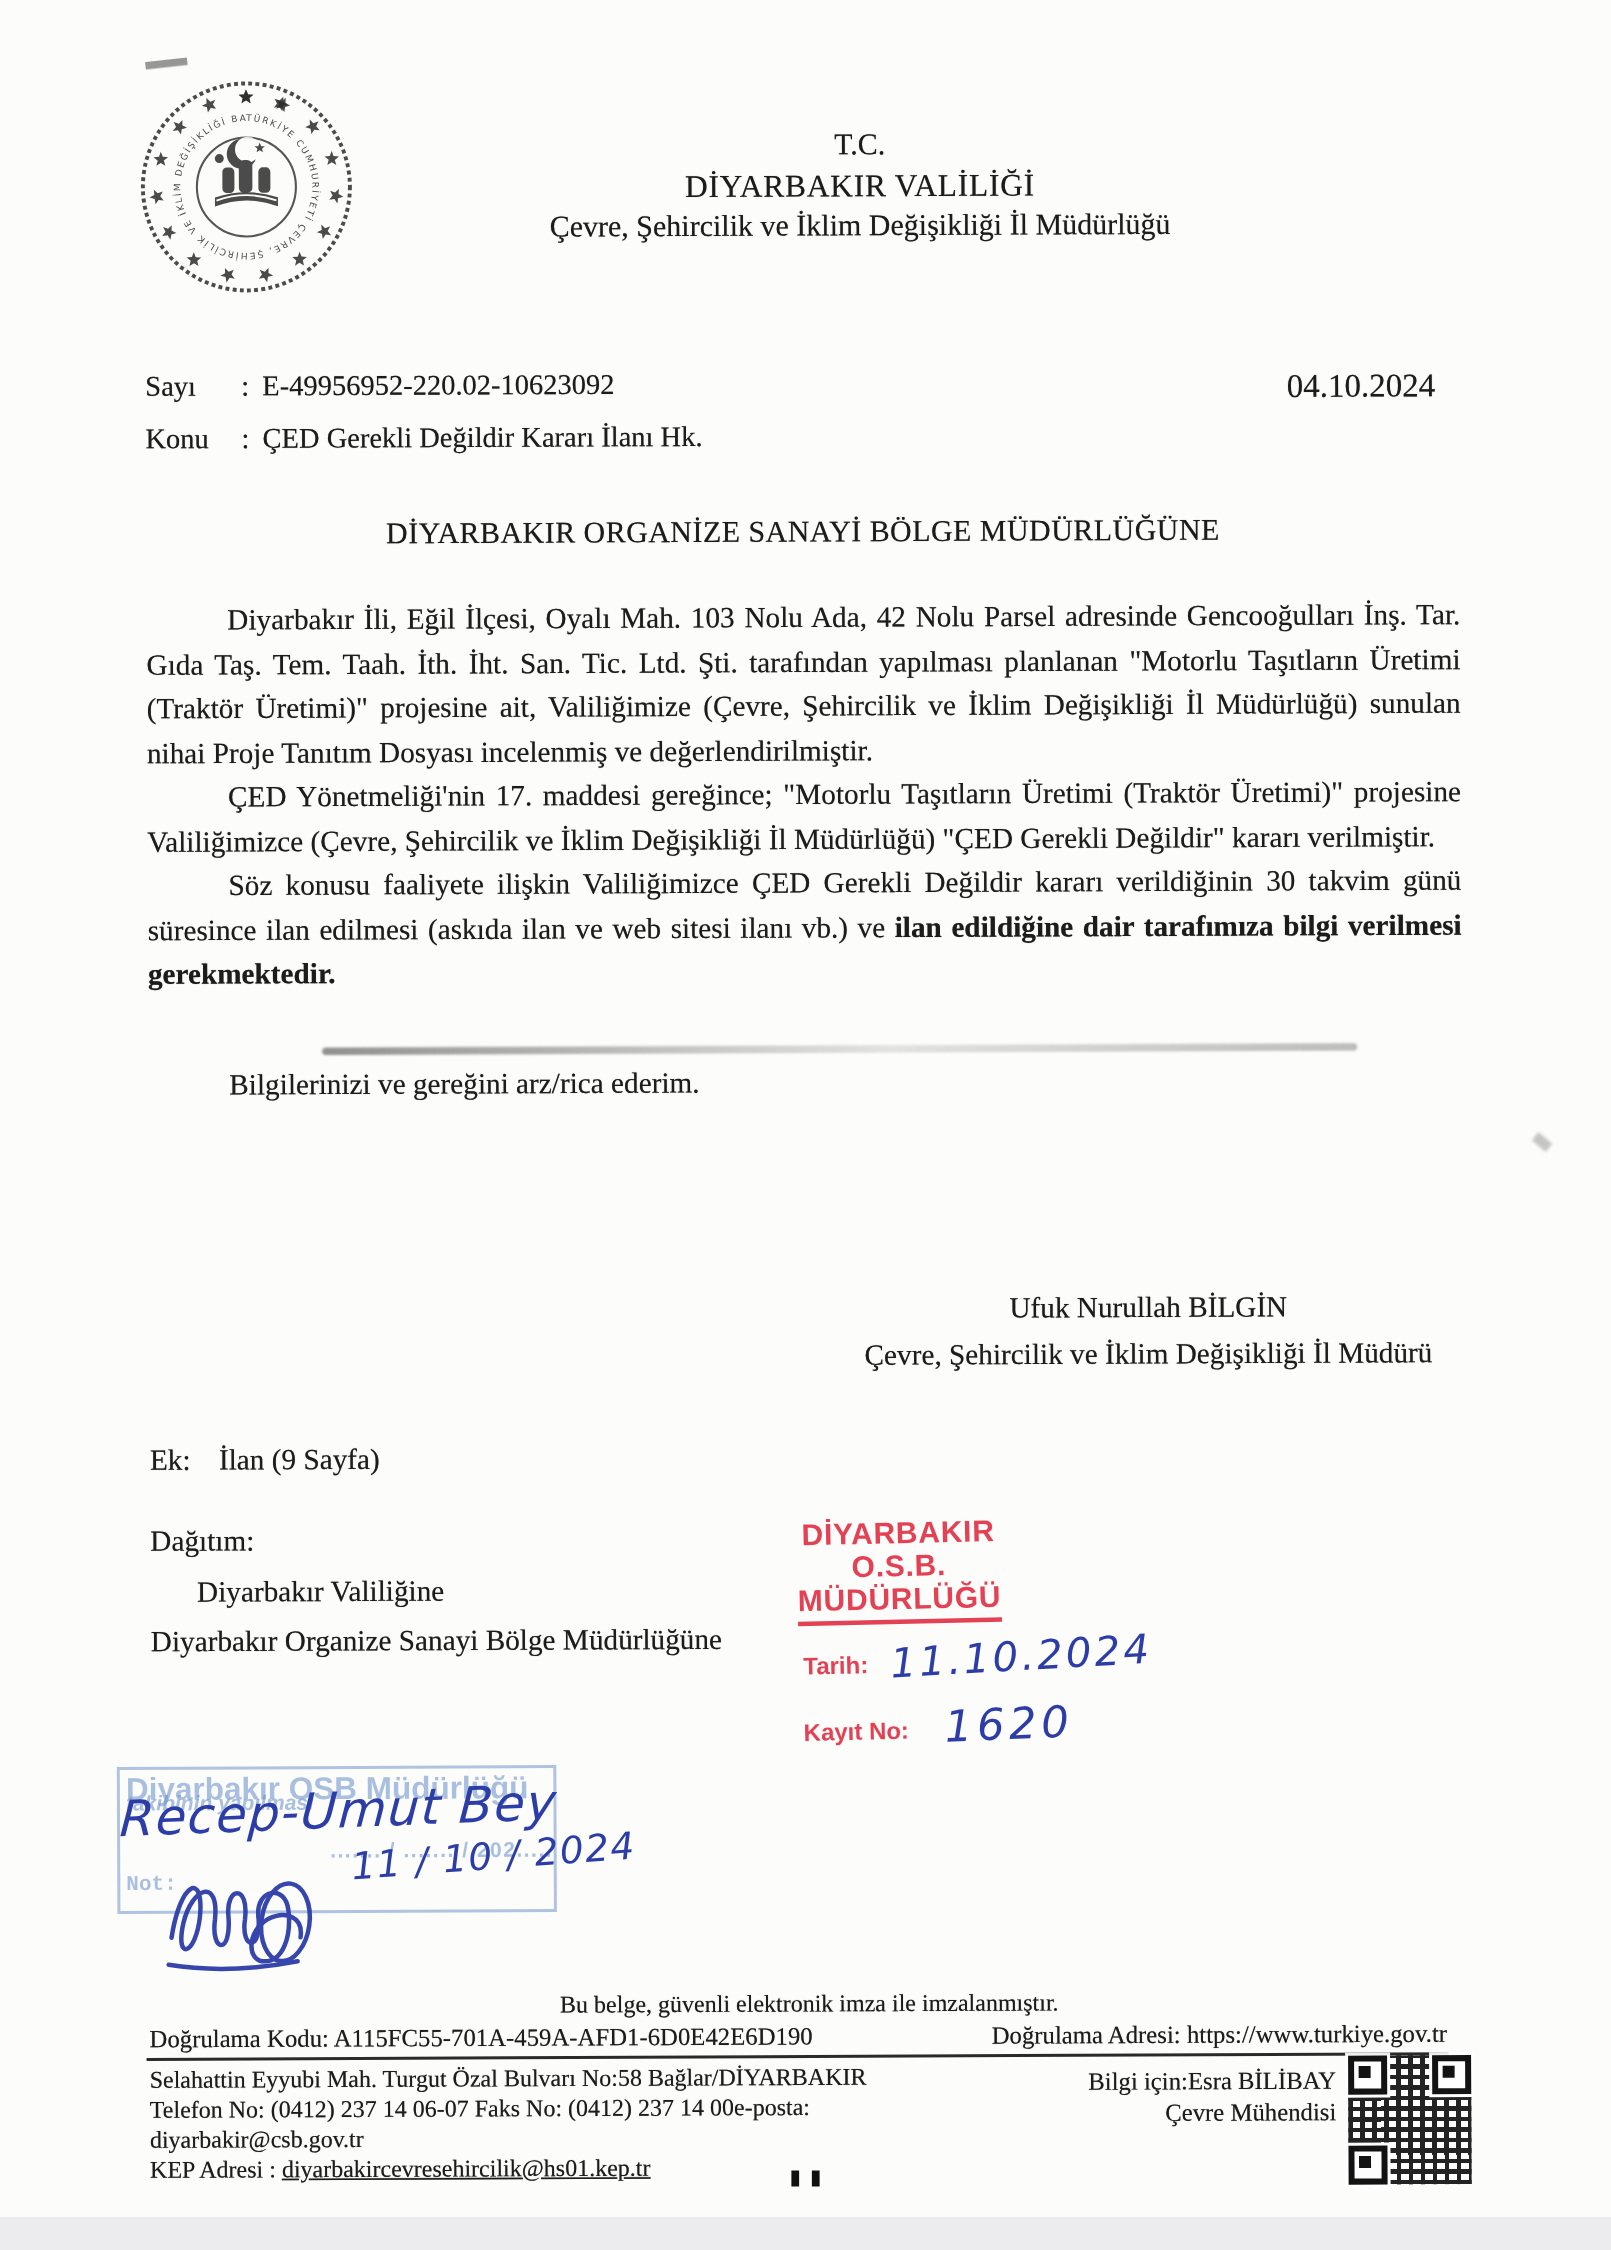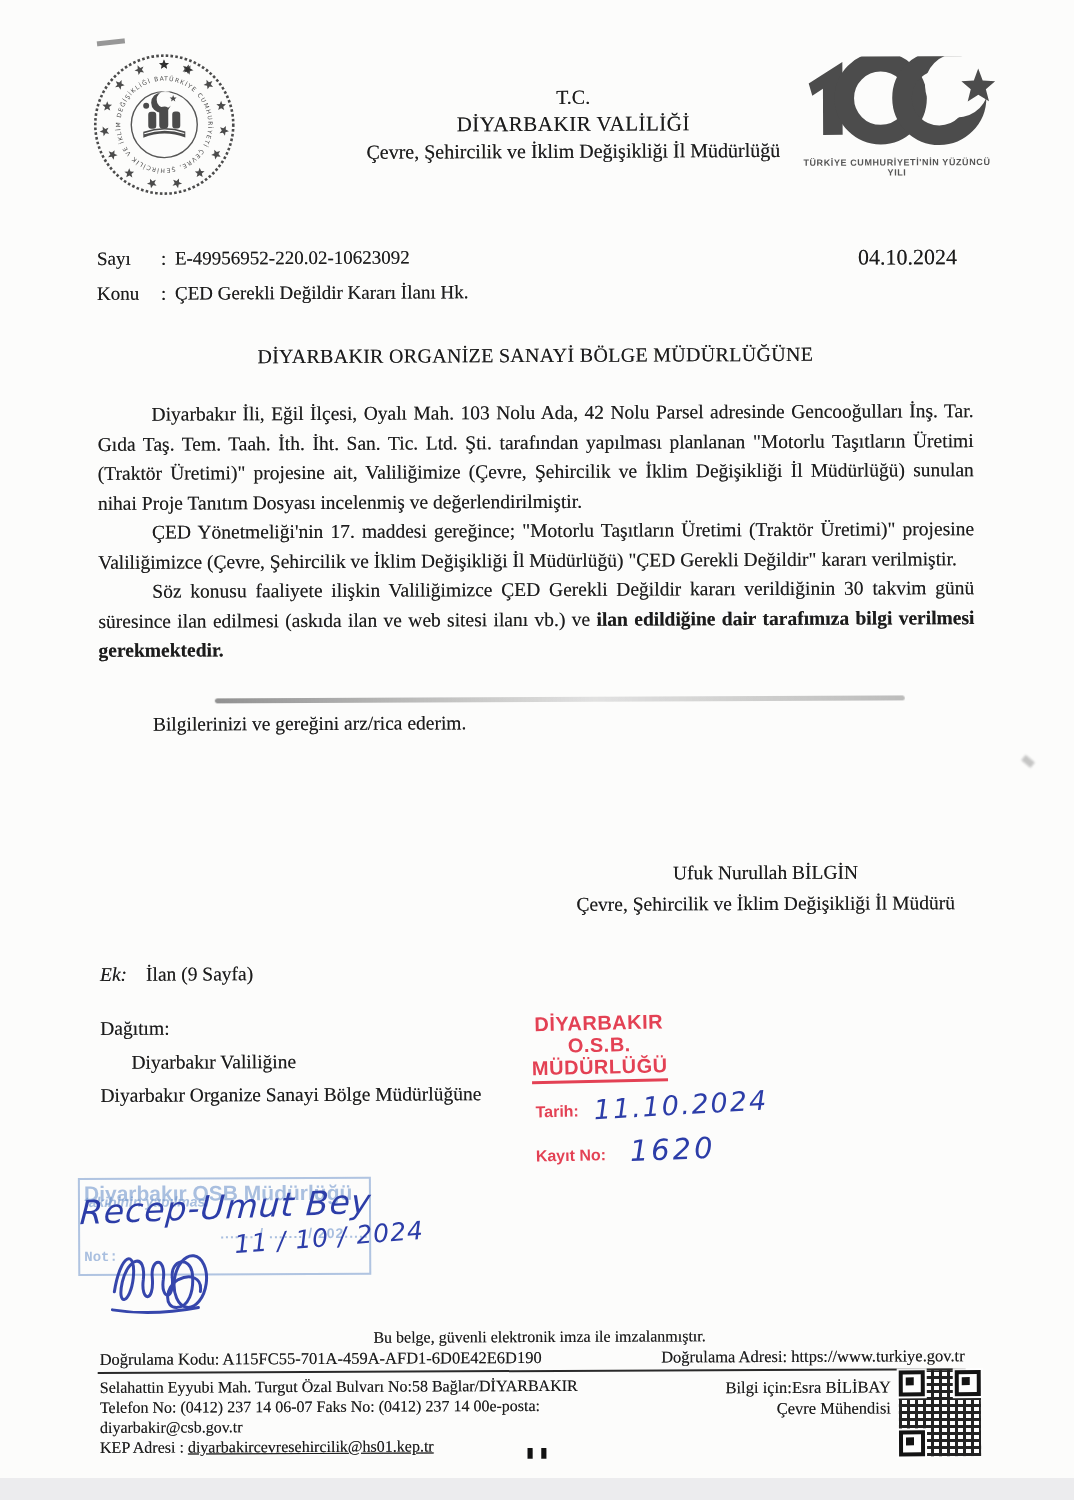--- a/index.html
+++ b/index.html
@@ -23,21 +23,21 @@
 
   .recipient{left:99px;top:344px;width:876px;text-align:center;font-size:20px;letter-spacing:.3px;}
 
   .bodytext{left:99px;top:398px;width:876px;font-size:19.5px;line-height:29.5px;text-align:justify;}
   .para{text-indent:54px;margin:0;}
   .closing{left:99px;top:712px;width:876px;font-size:19.5px;text-indent:54px;}
 
   .sigblock{left:565px;top:858px;width:400px;text-align:center;font-size:19.5px;line-height:31px;}
 
   .ek-row{left:99px;top:962px;display:flex;font-size:19.5px;}
-  .ek-label{width:46px;font-style:italic;}
+  .ek-label{width:46px;}
   .dagitim{left:99px;top:1016px;font-size:19.5px;}
   .dist-item{left:99px;font-size:19.5px;}
 
   
   .redstamp{left:523px;top:1012px;width:150px;text-align:center;
             font-family:"Liberation Sans", sans-serif;font-weight:bold;
             color:#e23348;transform:rotate(-1deg);line-height:22px;font-size:20px;
             letter-spacing:.5px;opacity:.93;}
   .redstamp .u{display:inline-block;border-bottom:3px solid #e23348;padding-bottom:2px;}
   .red-label{font-family:"Liberation Sans", sans-serif;font-weight:bold;color:#e23348;
@@ -165,33 +165,20 @@
       </g>
     </svg>
   </div>
 
   <div class="abs hdr-block scan">
     <div class="hdr-tc">T.C.</div>
     <div class="hdr-title">DİYARBAKIR VALİLİĞİ</div>
     <div class="hdr-sub">Çevre, Şehircilik ve İklim Değişikliği İl Müdürlüğü</div>
   </div>
 
-  <div class="abs" style="left:797px;top:58px;width:205px;height:118px;">
-    <svg width="205" height="95" viewBox="0 0 230 107">
-      <g fill="#4c4c4c">
-        <path d="M16,30 L54,6 L54,88 L32,88 L32,36 L20,44 Z"></path>
-        <circle cx="97" cy="47" r="41" fill="none" stroke="#4c4c4c" stroke-width="22"></circle>
-        <circle cx="163" cy="47" r="42" fill="none" stroke="#4c4c4c" stroke-width="22"></circle>
-        <circle cx="183" cy="33" r="36" fill="#fcfcfb"></circle>
-        <path d="M207,14 L212,27.5 L226,28.4 L215.5,37.4 L219,51 L207,43.5 L195,51 L198.5,37.4 L188,28.4 L202,27.5 Z"></path>
-      </g>
-    </svg>
-    <div style="margin-top:2px;text-align:center;font-family:'Liberation Sans',sans-serif;
-                font-weight:bold;font-size:9px;letter-spacing:.6px;color:#555;">TÜRKİYE CUMHURİYETİ'NİN YÜZÜNCÜ YILI</div>
-  </div>
 
   <div class="abs meta-row scan" style="top:246px;">
     <span class="meta-label">Sayı</span>
     <span class="meta-sep">:</span>
     <span>E-49956952-220.02-10623092</span>
   </div>
   <div class="abs doc-date scan">04.10.2024</div>
   <div class="abs meta-row scan" style="top:281px;">
     <span class="meta-label">Konu</span>
     <span class="meta-sep">:</span>

